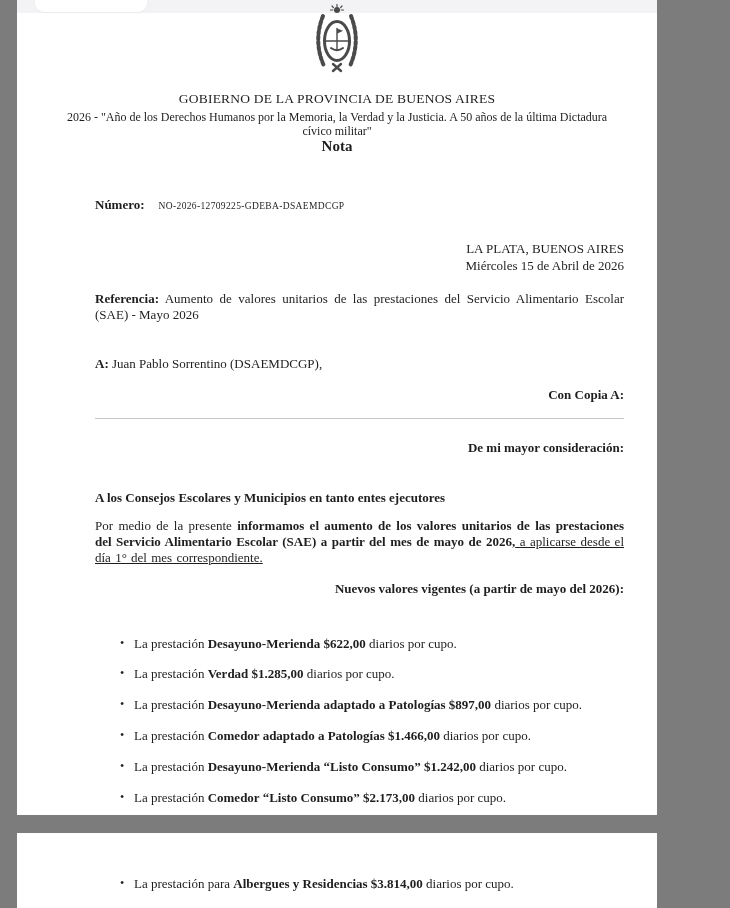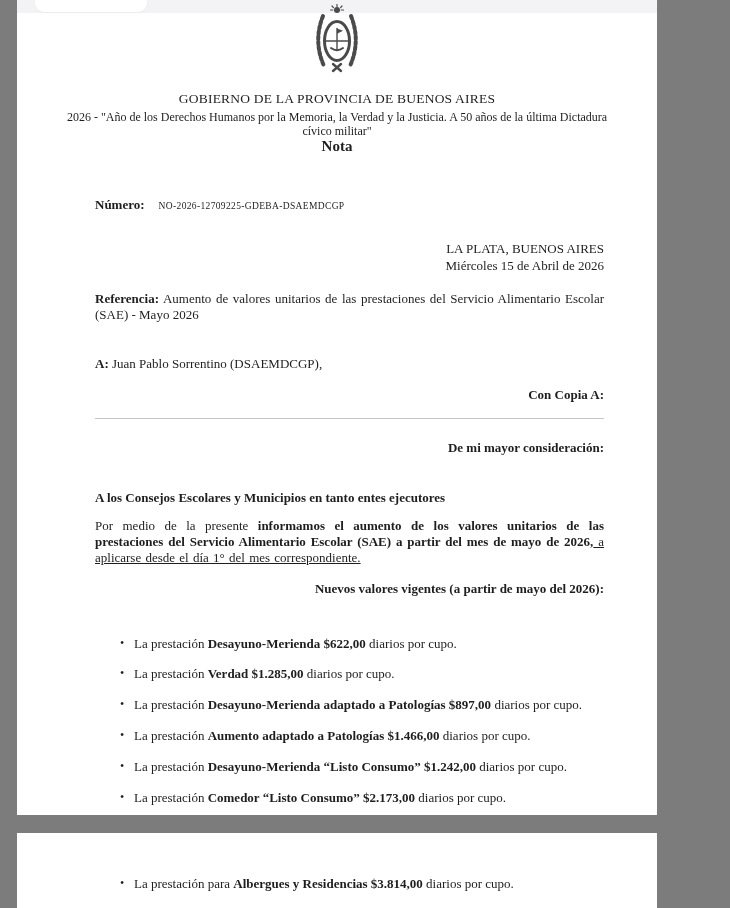--- a/index.html
+++ b/index.html
@@ -13,21 +13,21 @@
   .page-1{top:0;height:815px;}
   .page-2{top:833px;height:75px;}
   .top-strip{position:absolute;top:0;left:0;right:0;height:13px;background:#f3f3f5;}
   .top-card{position:absolute;top:0;left:18px;width:112px;height:12px;background:#ffffff;
             border-radius:0 0 9px 9px;box-shadow:0 1px 2px rgba(0,0,0,0.04);}
   .header{position:relative;text-align:center;padding-top:3px;}
   .emblem{display:block;margin:0 auto;}
   .gov-line{font-size:13.5px;margin-top:16px;letter-spacing:.2px;}
   .motto{font-size:12px;width:545px;margin:3px auto 0;line-height:1.18;}
   .doc-type{font-weight:bold;font-size:15px;}
-  .content{padding:0 53px 0 78px;font-size:13px;line-height:1.22;}
+  .content{padding:0 33px 0 78px;font-size:13px;line-height:1.22;}
   .row-number{margin-top:42px;}
   .b{font-weight:bold;}
   .num-value{font-size:9.5px;letter-spacing:.35px;margin-left:14px;}
   .place-date{text-align:right;margin-top:28px;line-height:1.3;}
   .reference{margin-top:16px;text-align:justify;}
   .to-row{margin-top:33px;}
   .cc-row{margin-top:15px;font-weight:bold;text-align:right;}
   .rule{border:none;border-top:1px solid #c6c6ca;margin:16px 0 0;height:0;}
   .salutation{font-weight:bold;margin-top:21px;text-align:right;}
   .addressees{font-weight:bold;margin-top:34px;}
@@ -111,21 +111,21 @@
       <li>
         <span class="bullet-dot">•</span>
         <span><span>La prestación </span><span class="b">Verdad $1.285,00</span><span> diarios por cupo.</span></span>
       </li>
       <li>
         <span class="bullet-dot">•</span>
         <span><span>La prestación </span><span class="b">Desayuno-Merienda adaptado a Patologías $897,00</span><span> diarios por cupo.</span></span>
       </li>
       <li>
         <span class="bullet-dot">•</span>
-        <span><span>La prestación </span><span class="b">Aumento adaptado a Patologías $1.466,00</span><span> diarios por cupo.</span></span>
+        <span><span>La prestación </span><span class="b">Comedor adaptado a Patologías $1.466,00</span><span> diarios por cupo.</span></span>
       </li>
       <li>
         <span class="bullet-dot">•</span>
         <span><span>La prestación </span><span class="b">Desayuno-Merienda “Listo Consumo” $1.242,00</span><span> diarios por cupo.</span></span>
       </li>
       <li>
         <span class="bullet-dot">•</span>
         <span><span>La prestación </span><span class="b">Comedor “Listo Consumo” $2.173,00</span><span> diarios por cupo.</span></span>
       </li>
     </ul>

